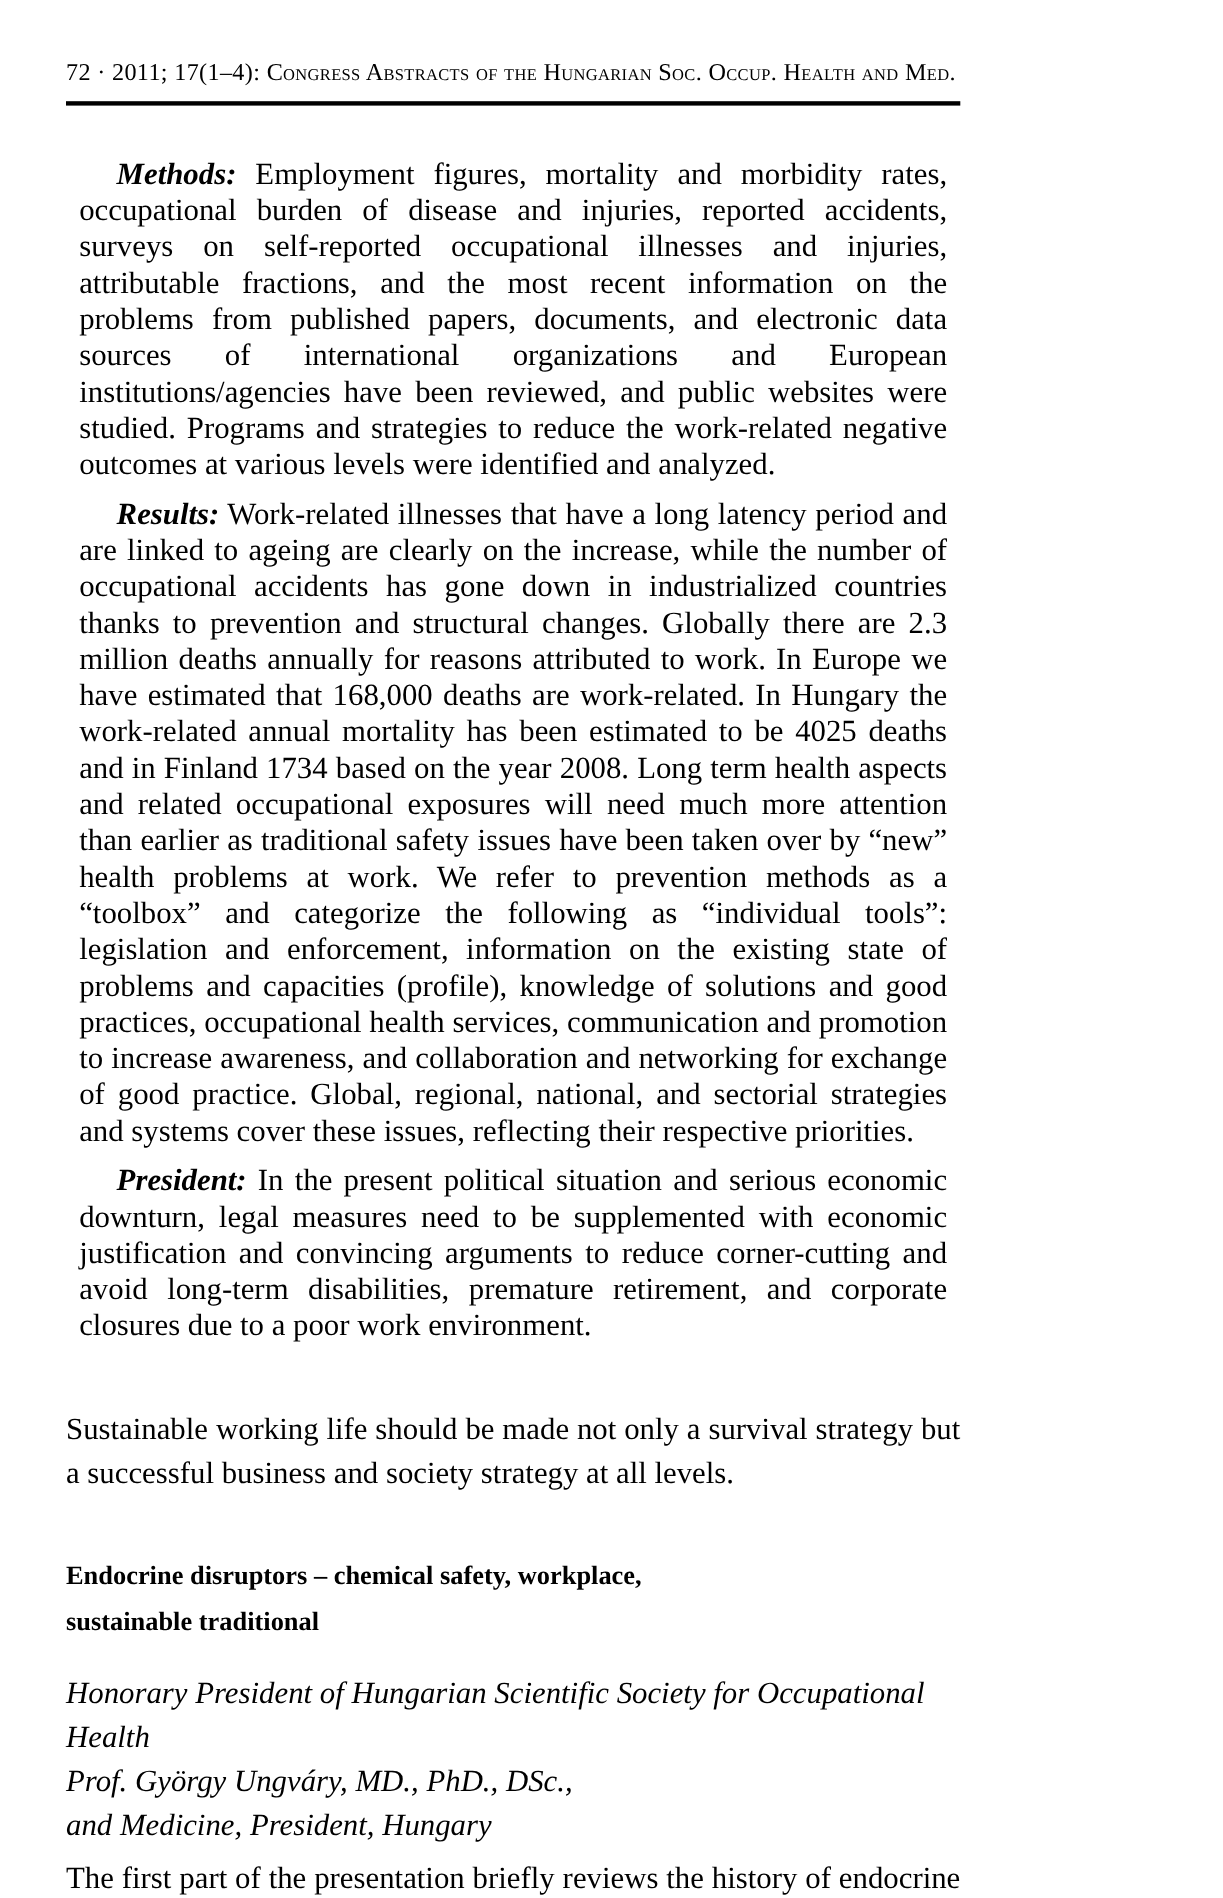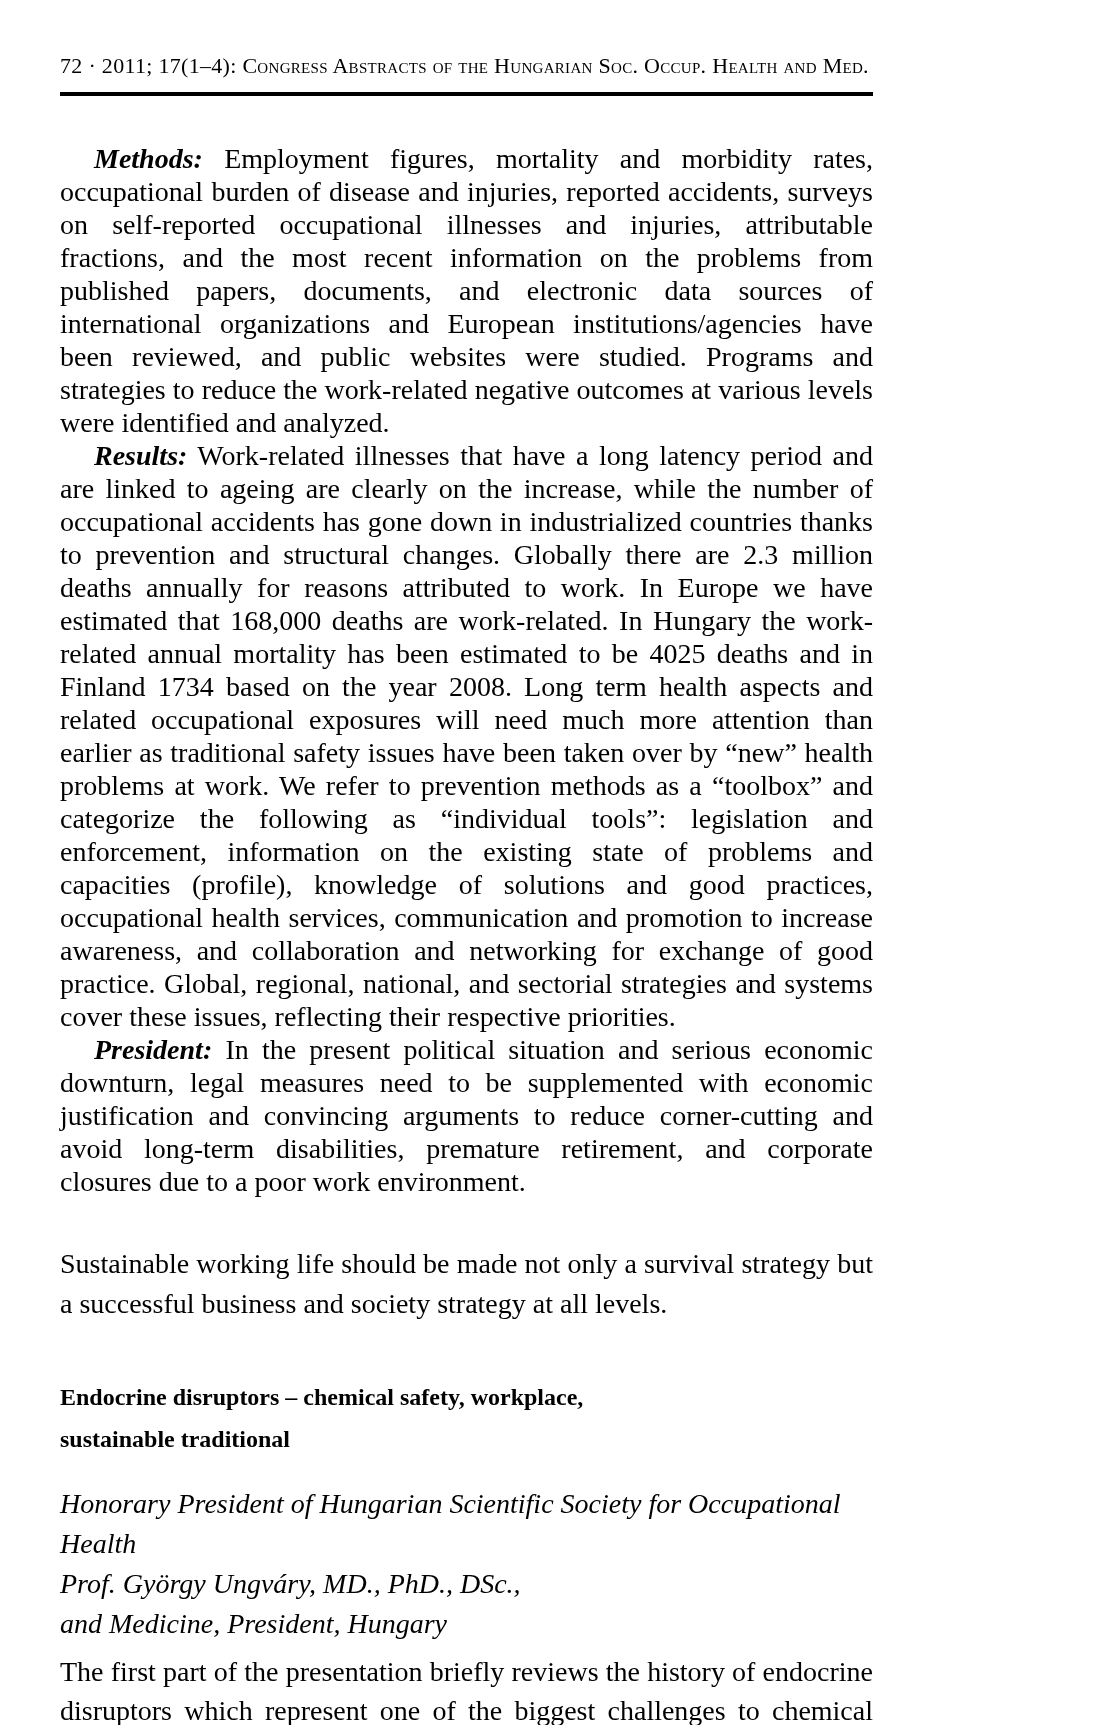--- a/index.html
+++ b/index.html
@@ -21,31 +21,31 @@
     line-height: 28px;
     letter-spacing: 0.3px;
     white-space: nowrap;
   }
   .sc { font-variant: small-caps; }
   .rule { height: 4px; background: #000; margin-top: 12px; }
 
   
   .body-col { margin-top: 46px; }
   p.abs {
-    margin: 0;
+    margin: 12px;
     font-size: 28px;
     line-height: 33px;
     text-align: justify;
     -webkit-hyphens: auto; hyphens: auto;
   }
   p.abs.indent { text-indent: 34px; }
   .lead { font-weight: bold; font-style: italic; }
 
   p.closing {
-    margin: 46px 0 0 0;
+    margin: 58px 0 0 0;
     font-size: 28px;
     line-height: 40px;
     text-align: justify;
     -webkit-hyphens: auto; hyphens: auto;
   }
 
   
   .abs2-title {
     margin: 52px 0 0 0;
     font-size: 24px;

